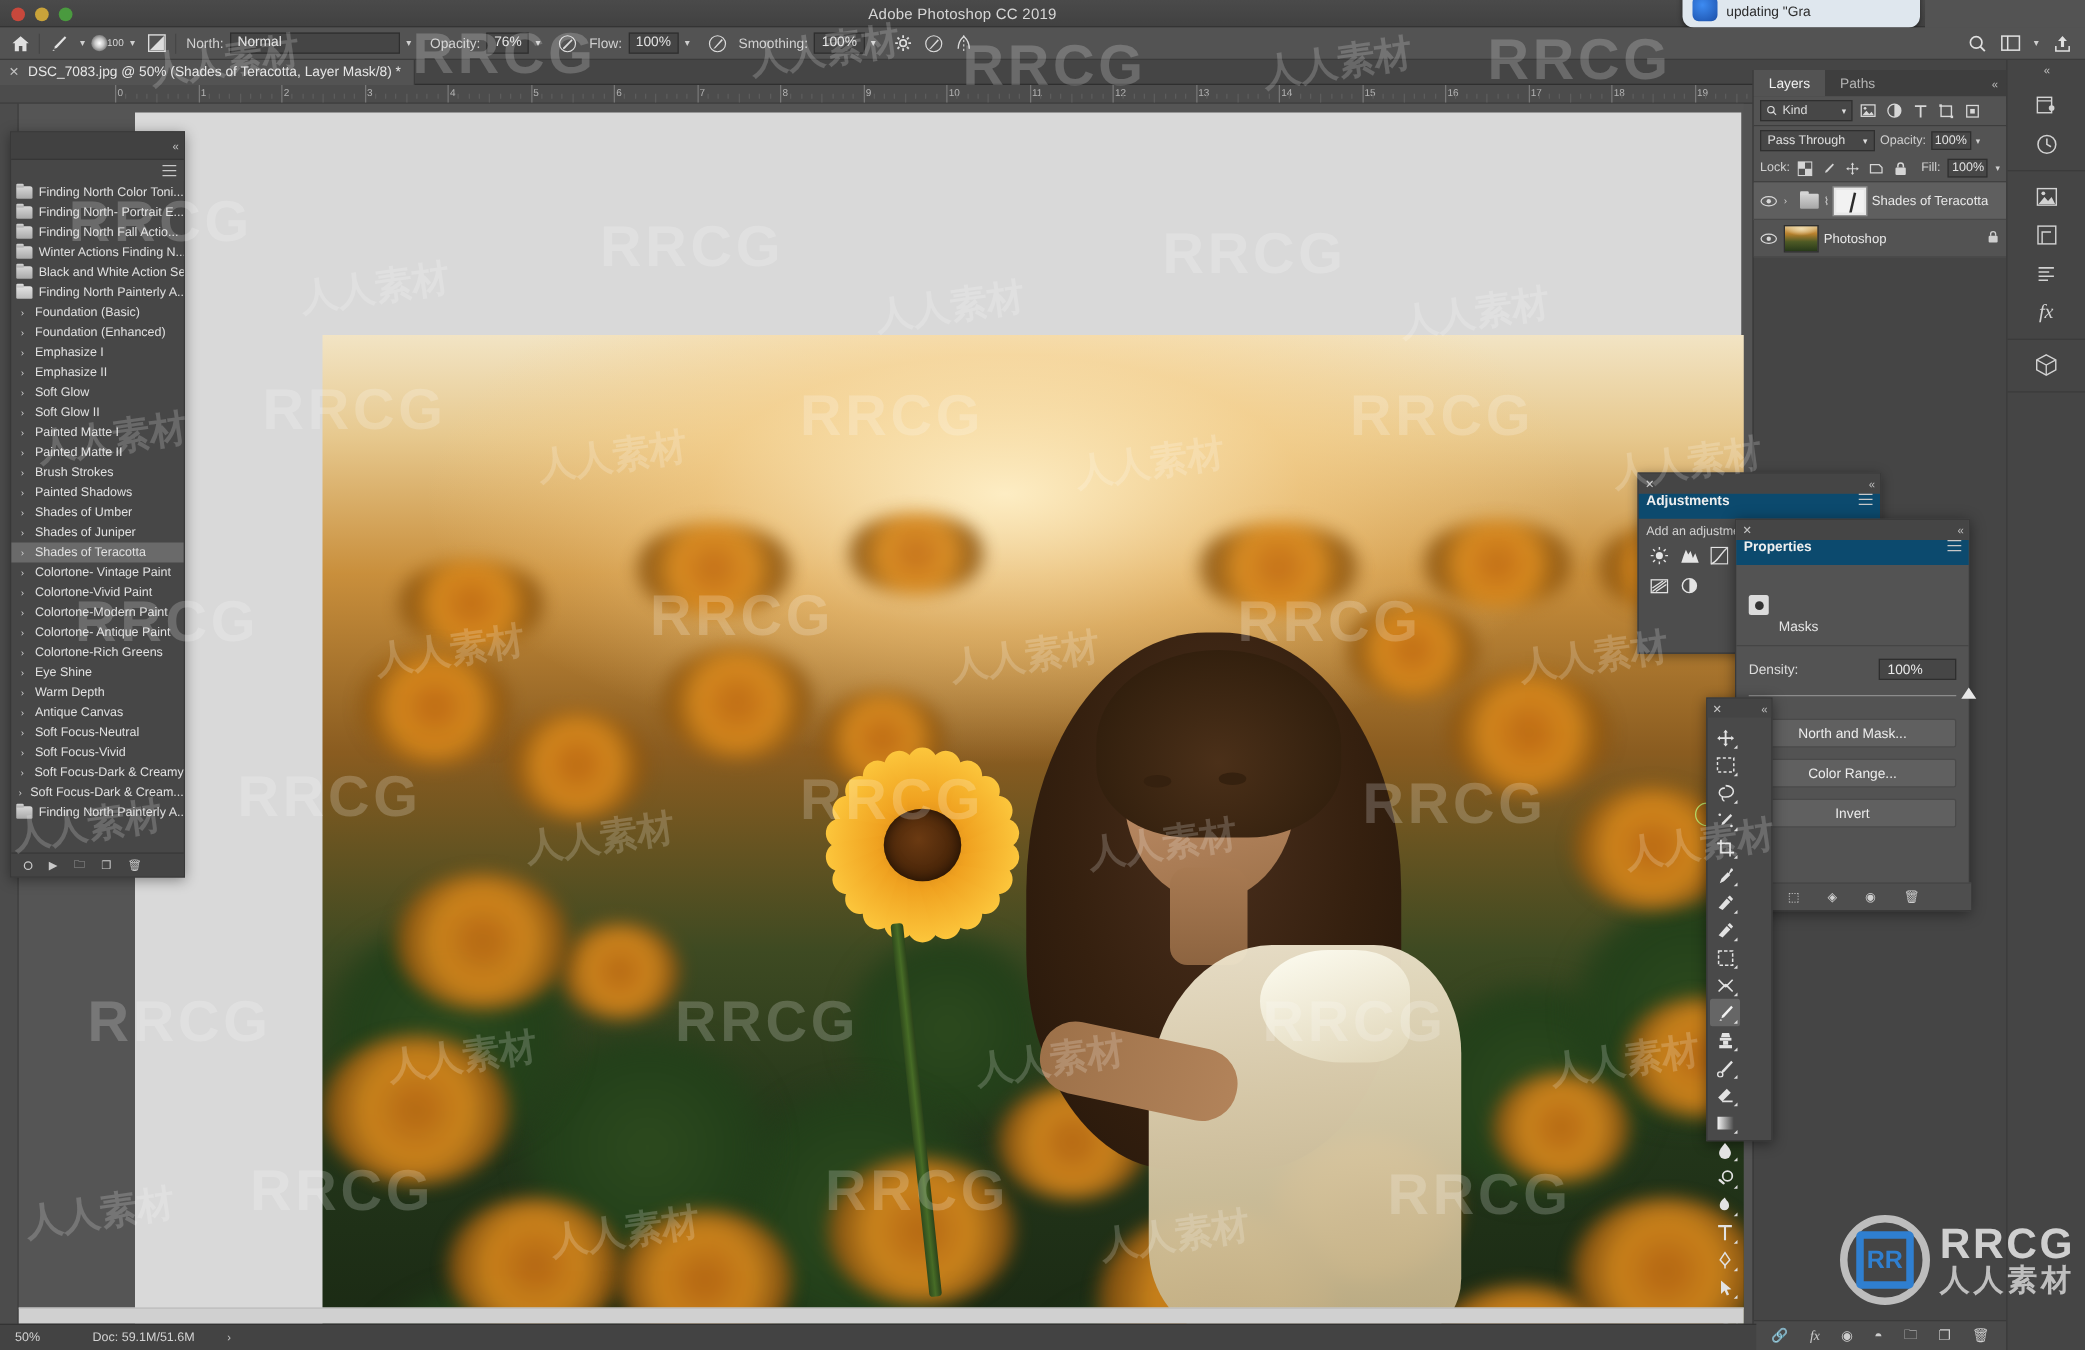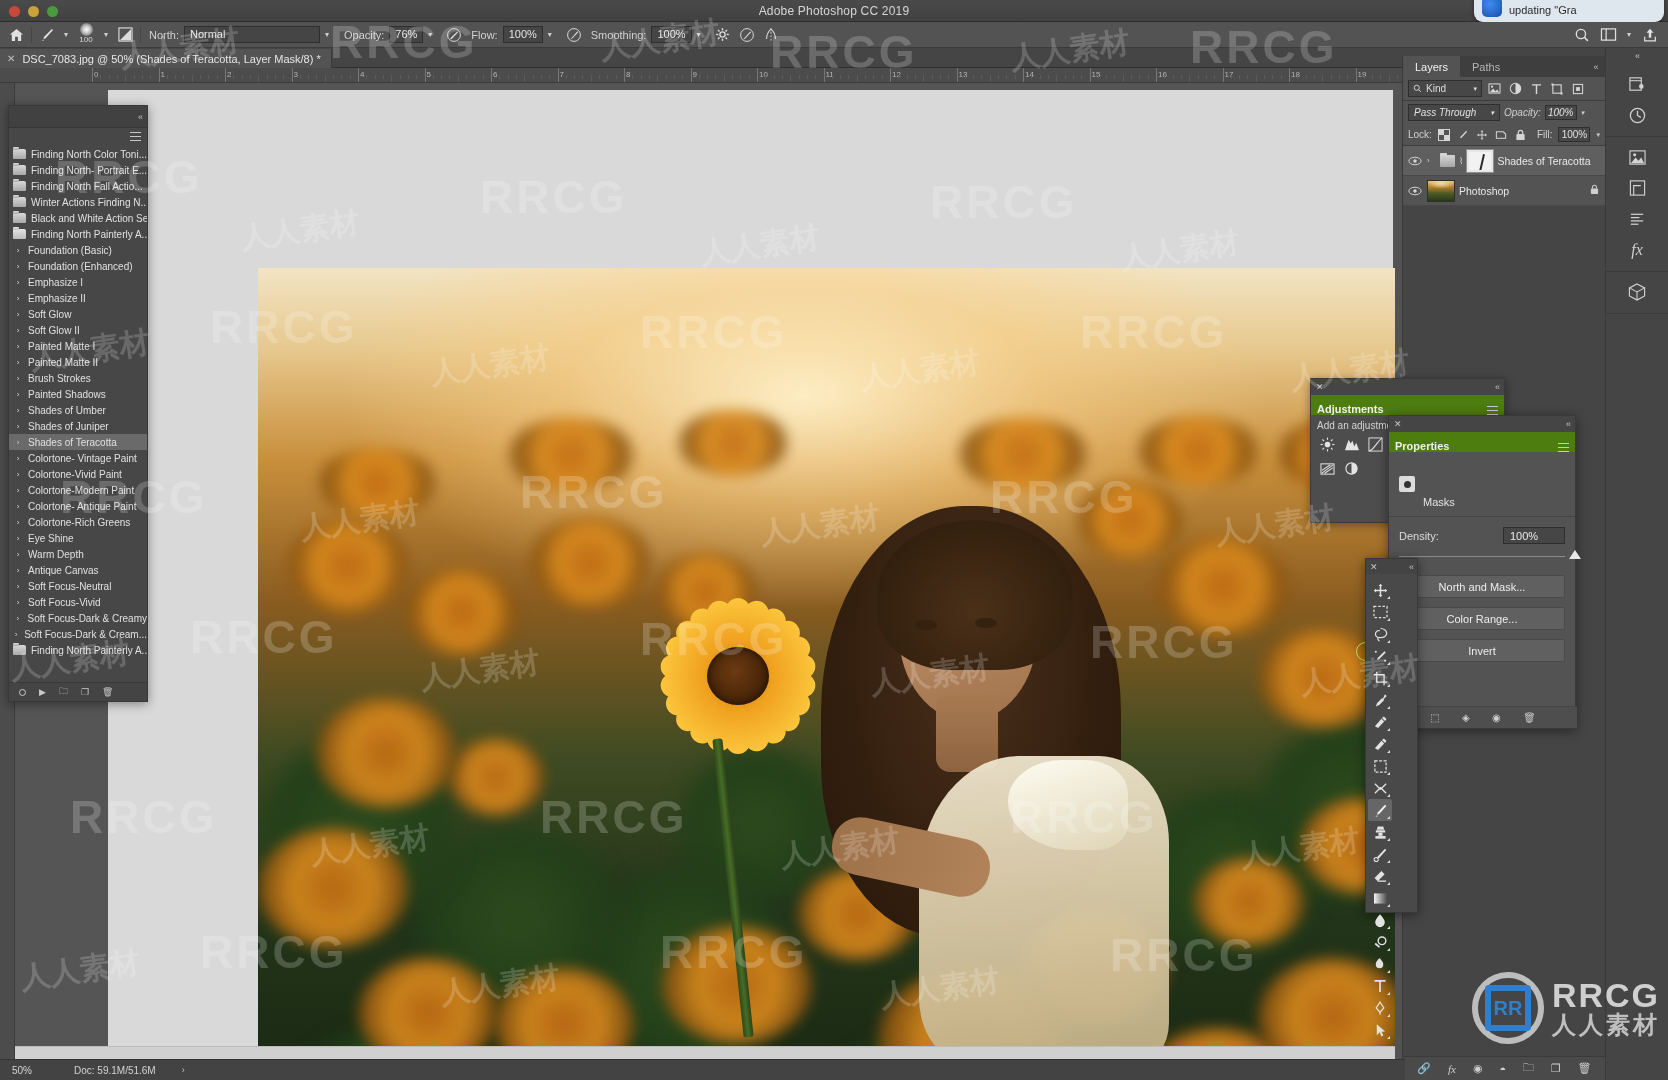--- a/index.html
+++ b/index.html
@@ -7,21 +7,21 @@
     width: 1668px; height: 1080px;
     background: #535353;
     font-family: "Liberation Sans", sans-serif;
     overflow: hidden;
     -webkit-font-smoothing: antialiased;
   }
   #app { position: relative; width: 1668px; height: 1080px; }
 
   
   .mac-titlebar {
-    position: absolute; left: 0; top: 0; width: 1668px; height: 22px;
+    position: absolute; left: 0; top: 0; width: 1540px; height: 22px;
     background: linear-gradient(#4a4a4a, #414141);
     border-bottom: 1px solid #2d2d2d;
   }
   .traffic { position: absolute; top: 6px; left: 9px; display: flex; gap: 8px; }
   .dot { width: 11px; height: 11px; border-radius: 50%; }
   .dot.r { background: #c8483c; }
   .dot.y { background: #c9a33a; }
   .dot.g { background: #4a9a3f; }
   .mac-title {
     position: absolute; left: 0; right: 0; top: 4px; text-align: center;
@@ -58,21 +58,21 @@
     width: 14px; height: 17px; display: flex; align-items: center; justify-content: center;
     color: #cfcfcf; font-size: 8px;
   }
   .ob-ico {
     width: 24px; height: 22px; display: flex; align-items: center; justify-content: center;
     color: #d6d6d6;
   }
   .ob-sep { width: 1px; height: 16px; background: #464646; margin: 0 3px; }
   .brushprev {
     position: relative; width: 26px; height: 24px;
-    display: flex; flex-direction: column; align-items: center; justify-content: flex-start;
+    display: flex; flex-direction: row; align-items: center; justify-content: flex-start;
   }
   .brushprev .blob {
     width: 13px; height: 13px; border-radius: 50%;
     background: radial-gradient(circle, #fff 0%, #c9c9c9 38%, #6e6e6e 78%, #5a5a5a 100%);
     margin-top: 0px;
   }
   .brushprev .bnum { font-size: 8px; color: #d8d8d8; margin-top: -1px; }
   .optright { margin-left: auto; display: flex; align-items: center; gap: 2px; padding-right: 6px; }
 
   
@@ -268,21 +268,20 @@
   .kind-sel {
     width: 74px; height: 17px; background: #474747; border: 1px solid #2f2f2f;
     display: flex; align-items: center; gap: 4px; padding: 0 4px;
     font-size: 10px; color: #dedede;
   }
   .kind-sel .cv { margin-left: auto; font-size: 7px; }
   .filt-ico { width: 18px; height: 17px; display: flex; align-items: center; justify-content: center; color: #d5d5d5; }
   .lp-blend {
     height: 23px; display: flex; align-items: center; padding: 0 5px; gap: 4px;
     background: #535353;
-    font-style: italic;
   }
   .blend-sel {
     width: 92px; height: 17px; background: #474747; border: 1px solid #2f2f2f;
     display: flex; align-items: center; padding: 0 5px; font-size: 10px; color: #e0e0e0;
   }
   .blend-sel .cv { margin-left: auto; font-size: 7px; }
   .mini-lab { font-size: 10px; color: #d0d0d0; }
   .mini-val {
     background: #474747; border: 1px solid #2f2f2f; height: 15px; min-width: 32px;
     font-size: 10px; color: #e2e2e2; display: flex; align-items: center; justify-content: center;
@@ -330,21 +329,21 @@
     position: absolute; left: 1310px; top: 378px; width: 195px; height: 145px;
     background: #4d4d4d; border: 1px solid #3a3a3a; box-shadow: 0 2px 9px rgba(0,0,0,.4);
   }
   .fp-titlebar {
     height: 16px; background: #454545; display: flex; align-items: center;
     padding: 0 5px; justify-content: space-between;
   }
   .fp-x { font-size: 9px; color: #c5c5c5; }
   .fp-cc { font-size: 9px; color: #bfbfbf; letter-spacing: -1px; }
   .fp-tabrow {
-    height: 20px; background: #4d7c0f; display: flex; align-items: flex-end;
+    height: 20px; background: #0c4a6e; display: flex; align-items: flex-start;
     padding: 0 6px; justify-content: space-between;
   }
   .fp-tabname { font-size: 11px; color: #efefef; font-weight: bold; }
   .adj-sub { font-size: 10px; color: #d3d3d3; padding: 5px 0 3px 6px; }
   .adj-grid { display: flex; flex-wrap: wrap; gap: 7px; padding: 2px 8px; }
   .adj-ico { width: 17px; height: 17px; display: flex; align-items: center; justify-content: center; color: #e4e4e4; }
 
   
   .props-panel {
     position: absolute; left: 1388px; top: 415px; width: 188px; height: 314px;

